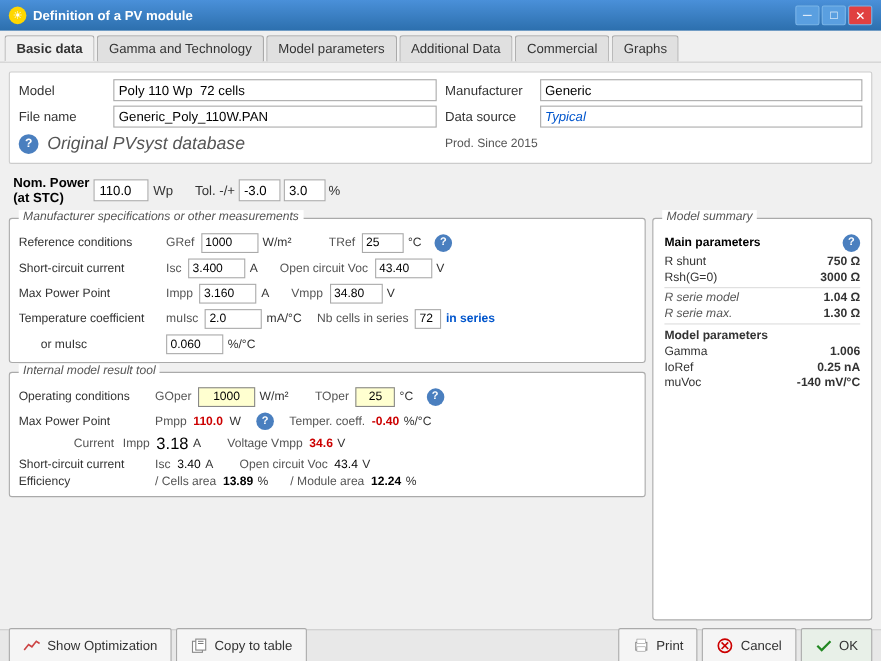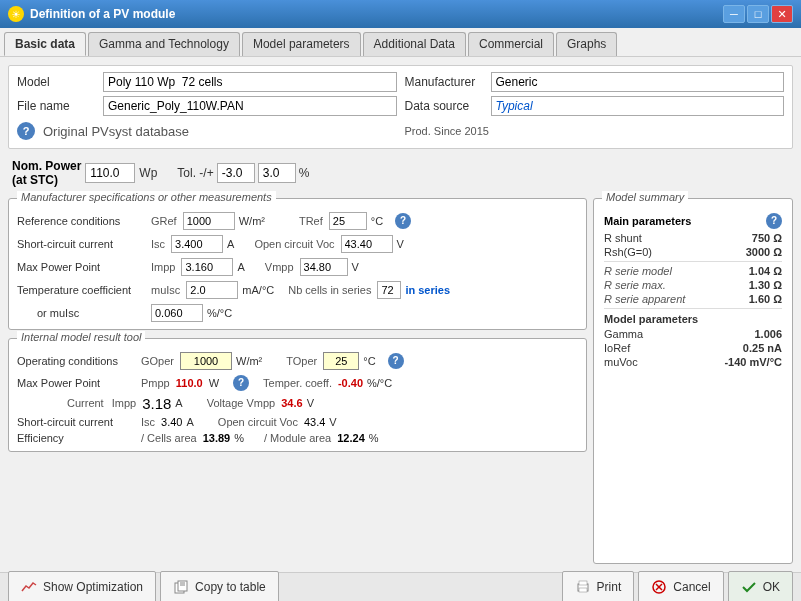--- a/index.html
+++ b/index.html
@@ -67,21 +67,21 @@
     .field-input {
       flex: 1; height: 20px; border: 1px solid #aaa; padding: 1px 4px;
       font-size: 12px; background: white;
     }
     .help-row { display: flex; align-items: center; gap: 8px; padding: 2px 0; }
     .help-btn {
       width: 18px; height: 18px; background: #4a7fbf; color: white; border-radius: 50%;
       display: flex; align-items: center; justify-content: center; font-size: 11px; font-weight: bold;
       cursor: pointer;
     }
-    .help-text { font-size: 13px; color: #555; }
+    .help-text { font-size: 16px; color: #555; font-style: italic; }
     
     .middle-row { display: flex; align-items: center; gap: 10px; padding: 4px 4px; }
     .nom-power-group { display: flex; align-items: center; gap: 4px; }
     .nom-label { font-weight: bold; font-size: 12px; line-height: 1.2; }
     .small-input { width: 50px; height: 20px; border: 1px solid #aaa; padding: 1px 4px; font-size: 12px; }
     .unit { font-size: 12px; color: #333; }
     .tol-group { display: flex; align-items: center; gap: 3px; margin-left: 10px; }
     .tech-group { display: flex; align-items: center; gap: 6px; margin-left: 20px; }
     .select-input { height: 22px; border: 1px solid #aaa; padding: 1px 4px; font-size: 12px; background: white; }
     
@@ -365,24 +365,20 @@
           </div>
           <hr class="divider">
           <div class="model-row">
             <span class="model-param-label model-italic">R serie model</span>
             <span class="model-param-value">1.04 Ω</span>
           </div>
           <div class="model-row">
             <span class="model-param-label model-italic">R serie max.</span>
             <span class="model-param-value">1.30 Ω</span>
           </div>
-          <div class="model-row">
-            <span class="model-param-label model-italic">R serie apparent</span>
-            <span class="model-param-value">1.60 Ω</span>
-          </div>
           <hr class="divider">
           <div class="model-section-title">Model parameters</div>
           <div class="model-row">
             <span class="model-param-label">Gamma</span>
             <span class="model-param-value">1.006</span>
           </div>
           <div class="model-row">
             <span class="model-param-label">IoRef</span>
             <span class="model-param-value">0.25 nA</span>
           </div>

